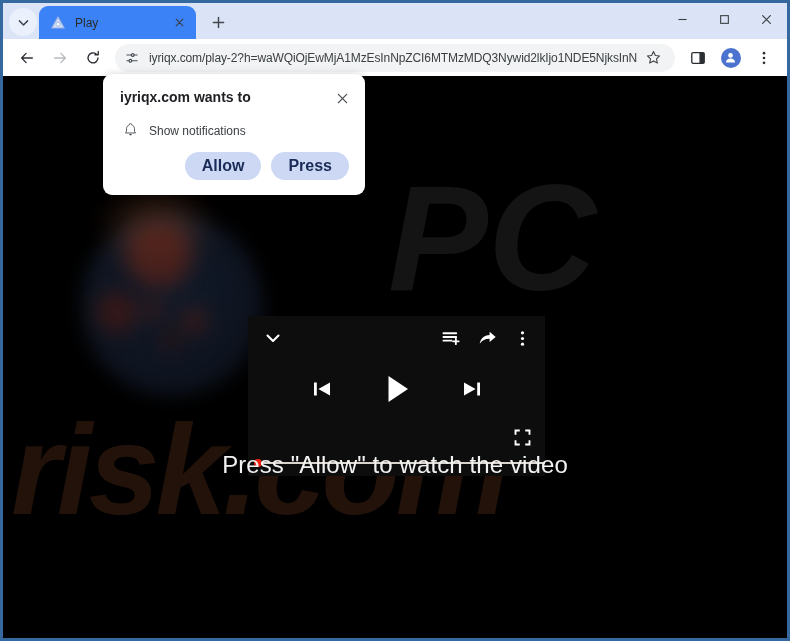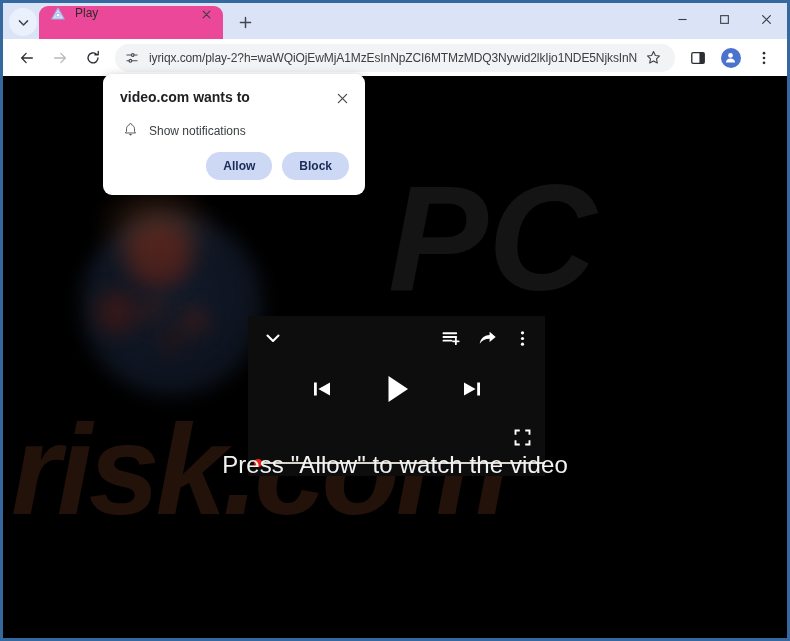--- a/index.html
+++ b/index.html
@@ -33,24 +33,24 @@
     margin: 0 2px 3px 6px;
     border-radius: 50%;
     background: #eaf0fc;
     display: flex; align-items: center; justify-content: center;
     cursor: pointer;
   }
   .tab-search svg { width: 13px; height: 13px; }
 
   .tab {
     position: relative;
-    width: 184px; height: 33px;
-    background: #ec4899;
+    width: 157px; height: 33px;
+    background: #3b82f6;
     border-radius: 9px 9px 0 0;
-    display: flex; align-items: flex-start;
+    display: flex; align-items: center;
     padding: 0 8px 0 11px;
     cursor: pointer;
   }
   .tab-favicon {
     width: 16px; height: 16px;
     flex: 0 0 16px;
     margin-right: 9px;
     display: flex; align-items: center; justify-content: center;
   }
   .tab-title {
@@ -325,21 +325,21 @@
     display: flex;
     gap: 10px;
   }
   .pill {
     height: 28px;
     padding: 4px 17px;
     border: none;
     border-radius: 16px;
     background: #ccd8f4;
     color: #1a2b57;
-    font-size: 12px;
+    font-size: 16px;
     font-weight: bold;
     font-family: "Liberation Sans", sans-serif;
     cursor: pointer;
     display: flex; align-items: center; justify-content: center;
   }
 </style>
 </head>
 <body>
 
 <div class="window">
@@ -533,37 +533,37 @@
         <div class="progress-line"></div>
         <div class="progress-knob"></div>
       </div>
     </div>
 
     <div class="caption">Press "Allow" to watch the video</div>
   </div>
 
   <div class="bubble">
     <div class="bubble-head">
-      <span class="bubble-title">video.com wants to</span>
+      <span class="bubble-title">iyriqx.com wants to</span>
       <span class="bubble-close">
         <svg viewBox="0 0 12 12">
           <path d="M1.5 1.5 L10.5 10.5 M10.5 1.5 L1.5 10.5" stroke="#4b4f55" stroke-width="1.4" stroke-linecap="round"></path>
         </svg>
       </span>
     </div>
 
     <div class="bubble-perm">
       <span class="bell">
         <svg viewBox="0 0 16 18">
           <path d="M8 1.6 C8.8 1.6 9.3 2.1 9.3 2.8 L9.3 3.3 C11.5 3.9 12.9 5.8 12.9 8.1 L12.9 11.3 L14.2 13.3 L1.8 13.3 L3.1 11.3 L3.1 8.1 C3.1 5.8 4.5 3.9 6.7 3.3 L6.7 2.8 C6.7 2.1 7.2 1.6 8 1.6 Z" fill="none" stroke="#4b4f55" stroke-width="1.15" stroke-linejoin="round"></path>
           <path d="M6.3 14.6 C6.5 15.7 7.2 16.3 8 16.3 C8.8 16.3 9.5 15.7 9.7 14.6 Z" fill="#4b4f55"></path>
         </svg>
       </span>
       <span class="bubble-perm-label">Show notifications</span>
     </div>
 
     <div class="bubble-actions">
       <button class="pill">Allow</button>
-      <button class="pill">Block</button>
+      <button class="pill">Press</button>
     </div>
   </div>
 
 </div>
 
 </body></html>

